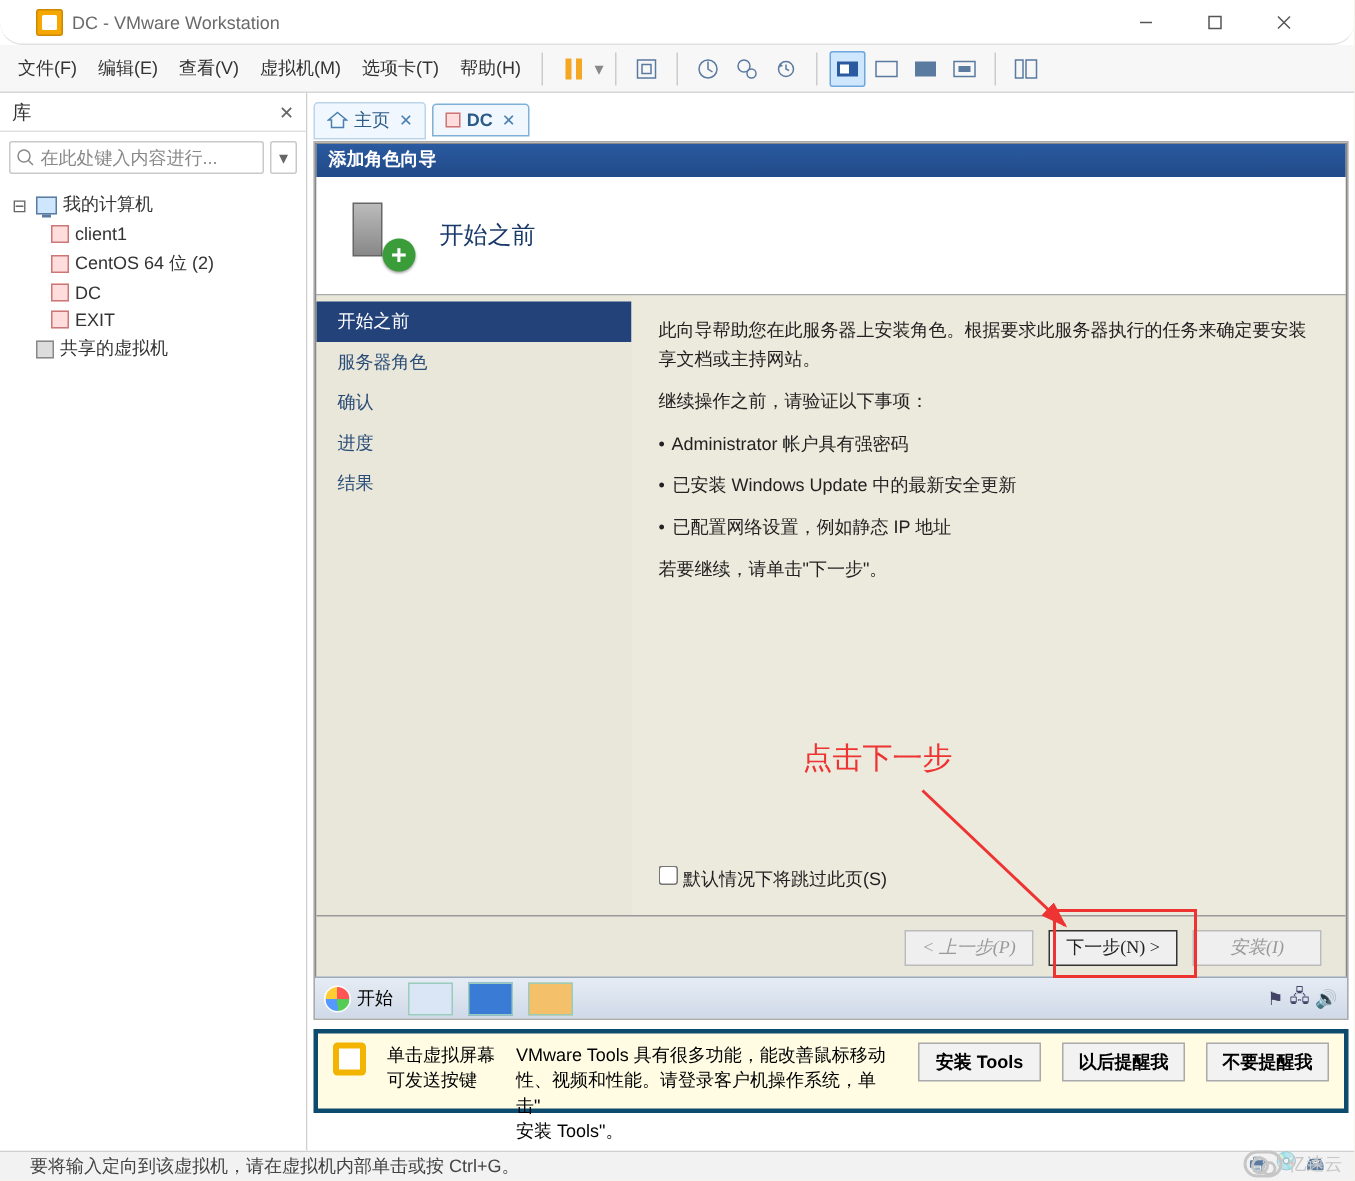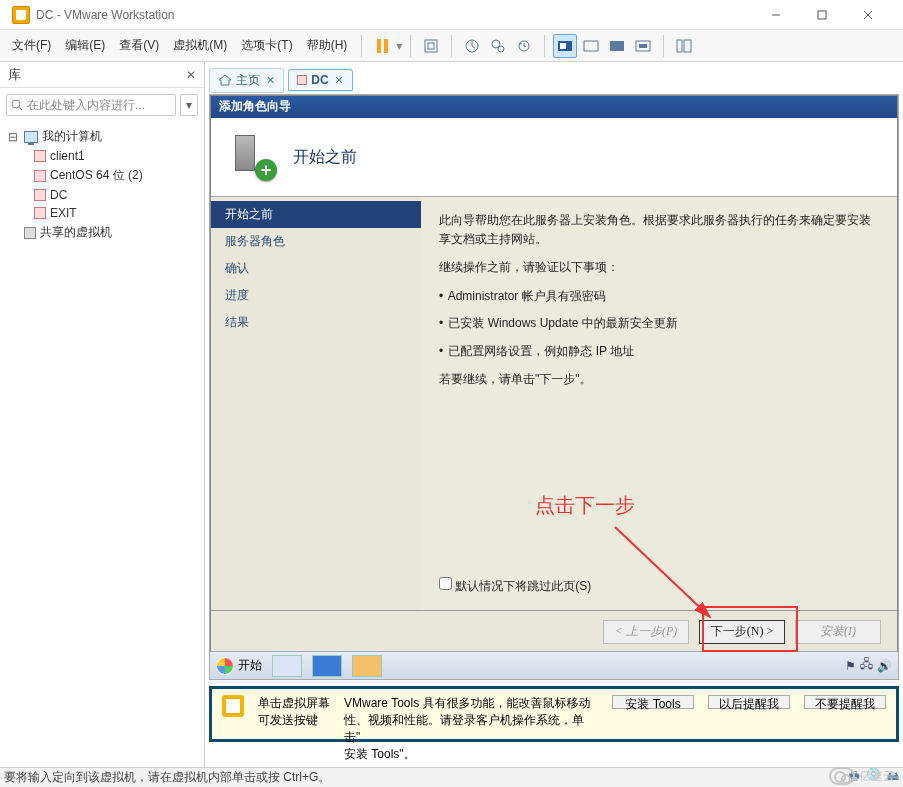--- a/index.html
+++ b/index.html
@@ -1,17 +1,17 @@
 <!DOCTYPE html>
 <html><head>
 <meta charset="utf-8">
 <style>
 * { box-sizing: border-box; margin: 0; padding: 0; font-family: "Microsoft YaHei", "SimSun", Tahoma, sans-serif; font-size: 12px; }
 body { background: #fff; width: 903px; height: 787px; overflow: hidden; position: relative; }
-.titlebar { height: 30px; background: #fff; border-bottom: 1px solid #e0e0e0; display: flex; align-items: center; padding: 0 12px; }
+.titlebar { height: 30px; background: #fff; border-bottom: 1px solid #e0e0e0; display: flex; align-items: center; padding: 0 24px; border-radius: 15px; }
 .titlebar .app-icon { width: 18px; height: 18px; background: #f7a800; border: 1px solid #cc8800; border-radius: 2px; position: relative; margin-right: 6px; }
 .titlebar .app-icon::after { content: ""; position: absolute; inset: 3px; background: #fff; border-radius: 1px; }
 .titlebar .title { color: #6a6a6a; font-size: 12px; }
 .winbtns { margin-left: auto; display: flex; }
 .winbtn { width: 46px; height: 28px; display: flex; align-items: center; justify-content: center; color: #666; }
 .menubar { height: 32px; background: #f7f7f7; border-bottom: 1px solid #d6d6d6; display: flex; align-items: center; padding: 0 6px; gap: 2px; }
 .menu-item { padding: 4px 6px; color: #333; }
 .tb-sep { width: 1px; height: 22px; background: #ccc; margin: 0 6px; }
 .tb-btn { width: 24px; height: 24px; display: flex; align-items: center; justify-content: center; border-radius: 2px; }
 .tb-btn.active { background: #cfe6ff; border: 1px solid #6ea7de; }
@@ -57,22 +57,22 @@
 .wizard-footer { height: 42px; border-top: 1px solid #999; background: #e9e7da; display: flex; align-items: center; justify-content: flex-end; gap: 10px; padding: 0 16px; }
 .wbtn { min-width: 86px; height: 24px; border: 1px solid #888; background: #efefef; padding: 0 10px; color: #222; display: inline-flex; align-items: center; justify-content: center; font-family: SimSun, serif; }
 .wbtn.disabled { color: #999; border-color: #bbb; font-style: italic; }
 .taskbar { position: absolute; left: 0; right: 0; bottom: 0; height: 28px; background: linear-gradient(#e6ecf4,#cfd9e8); border-top: 1px solid #9ab; display: flex; align-items: center; padding: 0 6px; gap: 10px; }
 .startbtn { display: flex; align-items: center; gap: 4px; }
 .winorb { width: 18px; height: 18px; border-radius: 50%; background: conic-gradient(#f55 0 25%, #5c5 0 50%, #59f 0 75%, #fc3 0 100%); border: 1px solid #fff; }
 .tb-app { width: 30px; height: 22px; background: #dae6f5; border: 1px solid #9cb; }
 .info-bar { height: 56px; border: 3px solid #0c4a6e; background: #fffce3; margin-top: 6px; display: flex; padding: 6px 10px; gap: 14px; }
 .info-bar .yicon { width: 22px; height: 22px; background: #f2b400; border-radius: 3px; position: relative; }
 .info-bar .yicon::after { content: ""; position: absolute; inset: 4px; background: #fff; }
-.info-btn { min-width: 82px; height: 14px; border: 1px solid #aaa; background: #f2f2f2; padding: 0 8px; }
-.status { height: 20px; background: #f2f2f2; border-top: 1px solid #d0d0d0; display: flex; align-items: center; padding: 0 4px; color: #444; font-size: 11px; }
+.info-btn { min-width: 82px; height: 26px; border: 1px solid #aaa; background: #f2f2f2; padding: 0 8px; font-weight: bold; }
+.status { height: 20px; background: #f2f2f2; border-top: 1px solid #d0d0d0; display: flex; align-items: center; padding: 0 20px; color: #444; font-size: 11px; }
 .status .ricons { margin-left: auto; display: flex; gap: 6px; color: #5a7aa0; }
 .anno { position: absolute; color: #e33; font-family: "KaiTi","STKaiti",serif; font-size: 20px; pointer-events: none; }
 .red-arrow { position: absolute; pointer-events: none; }
 .red-box { position: absolute; border: 2px solid #e33; pointer-events: none; }
 .watermark { position: absolute; right: 8px; bottom: 2px; color: #c6c6c6; font-size: 18px; font-weight: normal; display: flex; align-items: center; gap: 4px; pointer-events: none; }
 .watermark .wmlogo { width: 26px; height: 18px; border: 2px solid #c6c6c6; border-radius: 10px; position: relative; }
 .watermark .wmlogo::before { content: ""; position: absolute; left: 3px; top: 2px; width: 8px; height: 8px; border: 2px solid #c6c6c6; border-radius: 50%; }
 .watermark .wmlogo::after { content: ""; position: absolute; right: 2px; top: 5px; width: 6px; height: 6px; border: 2px solid #c6c6c6; border-radius: 50%; }
 svg { display: block; }
 </style>

